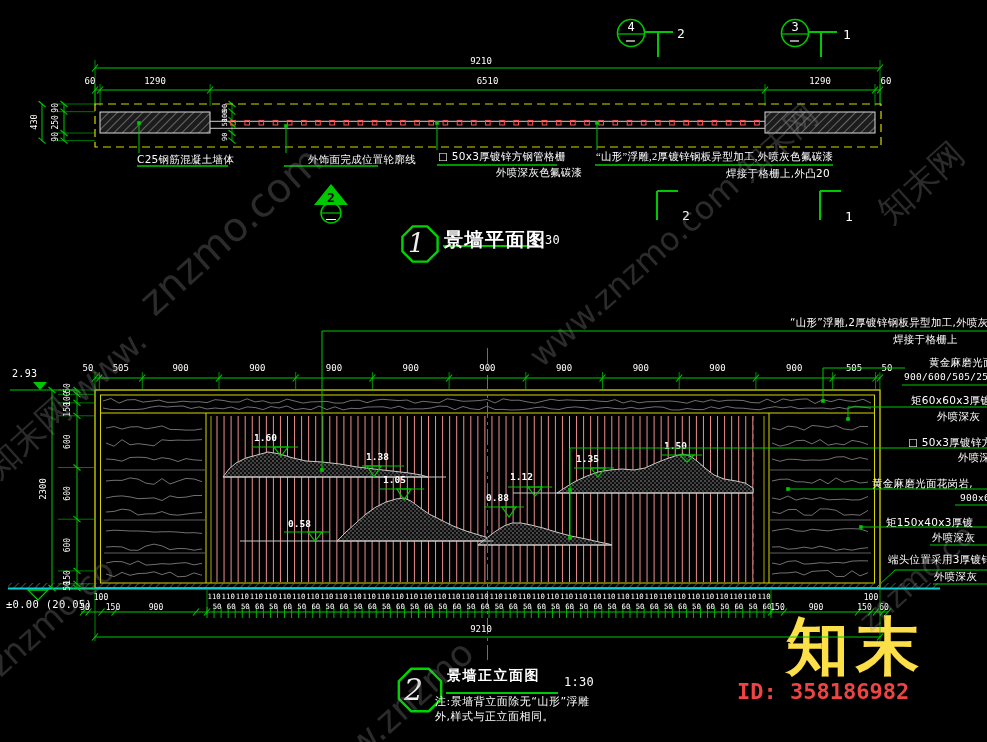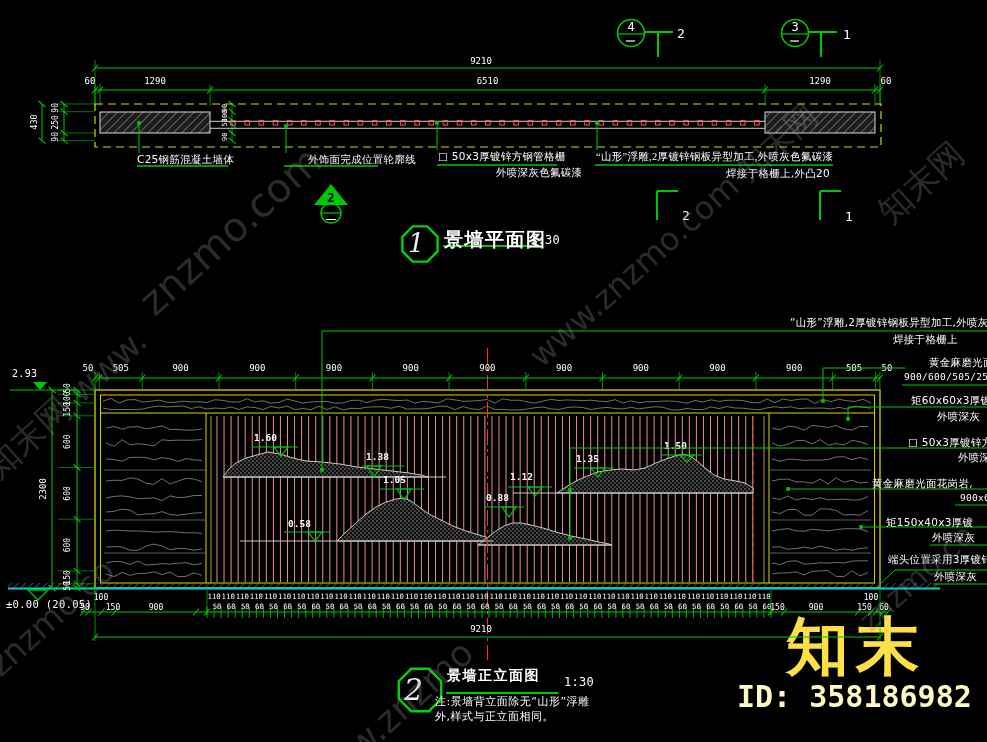--- a/index.html
+++ b/index.html
@@ -12,21 +12,21 @@
   .mono{font-family:"DejaVu Sans Mono",monospace;}
   .ttl{font-size:19px;font-weight:bold;letter-spacing:1.5px;}
   .ttlnum{font-family:"DejaVu Serif",serif;font-style:italic;font-size:26px;color:#eee;}
   .scale{font-size:12px;}
   .note{font-size:11px;letter-spacing:.5px;}
   .wm{position:absolute;color:#8f8f8f;opacity:.30;z-index:4;white-space:nowrap;
       transform-origin:0 0;transform:rotate(-42deg);font-family:"DejaVu Sans",sans-serif;
       pointer-events:none;}
   #logo{position:absolute;left:786px;top:604px;z-index:1;color:#fde047;font-size:63px;
         font-weight:600;letter-spacing:7px;}
-  #idtag{position:absolute;left:737px;top:679px;z-index:5;color:#fef9c3;font-size:30px;
+  #idtag{position:absolute;left:737px;top:679px;z-index:5;color:#ef4444;font-size:22px;
          font-weight:bold;letter-spacing:0px;}
 </style>
 </head>
 <body>
 
 <div id="stage">
 
   <div class="wm" style="left:130px;top:290px;font-size:40px;">znzmo.com</div>
   <div class="wm" style="left:-25px;top:455px;font-size:34px;">知末网 www.</div>
   <div class="wm" style="left:520px;top:345px;font-size:32px;">www.znzmo.com 知末网</div>

